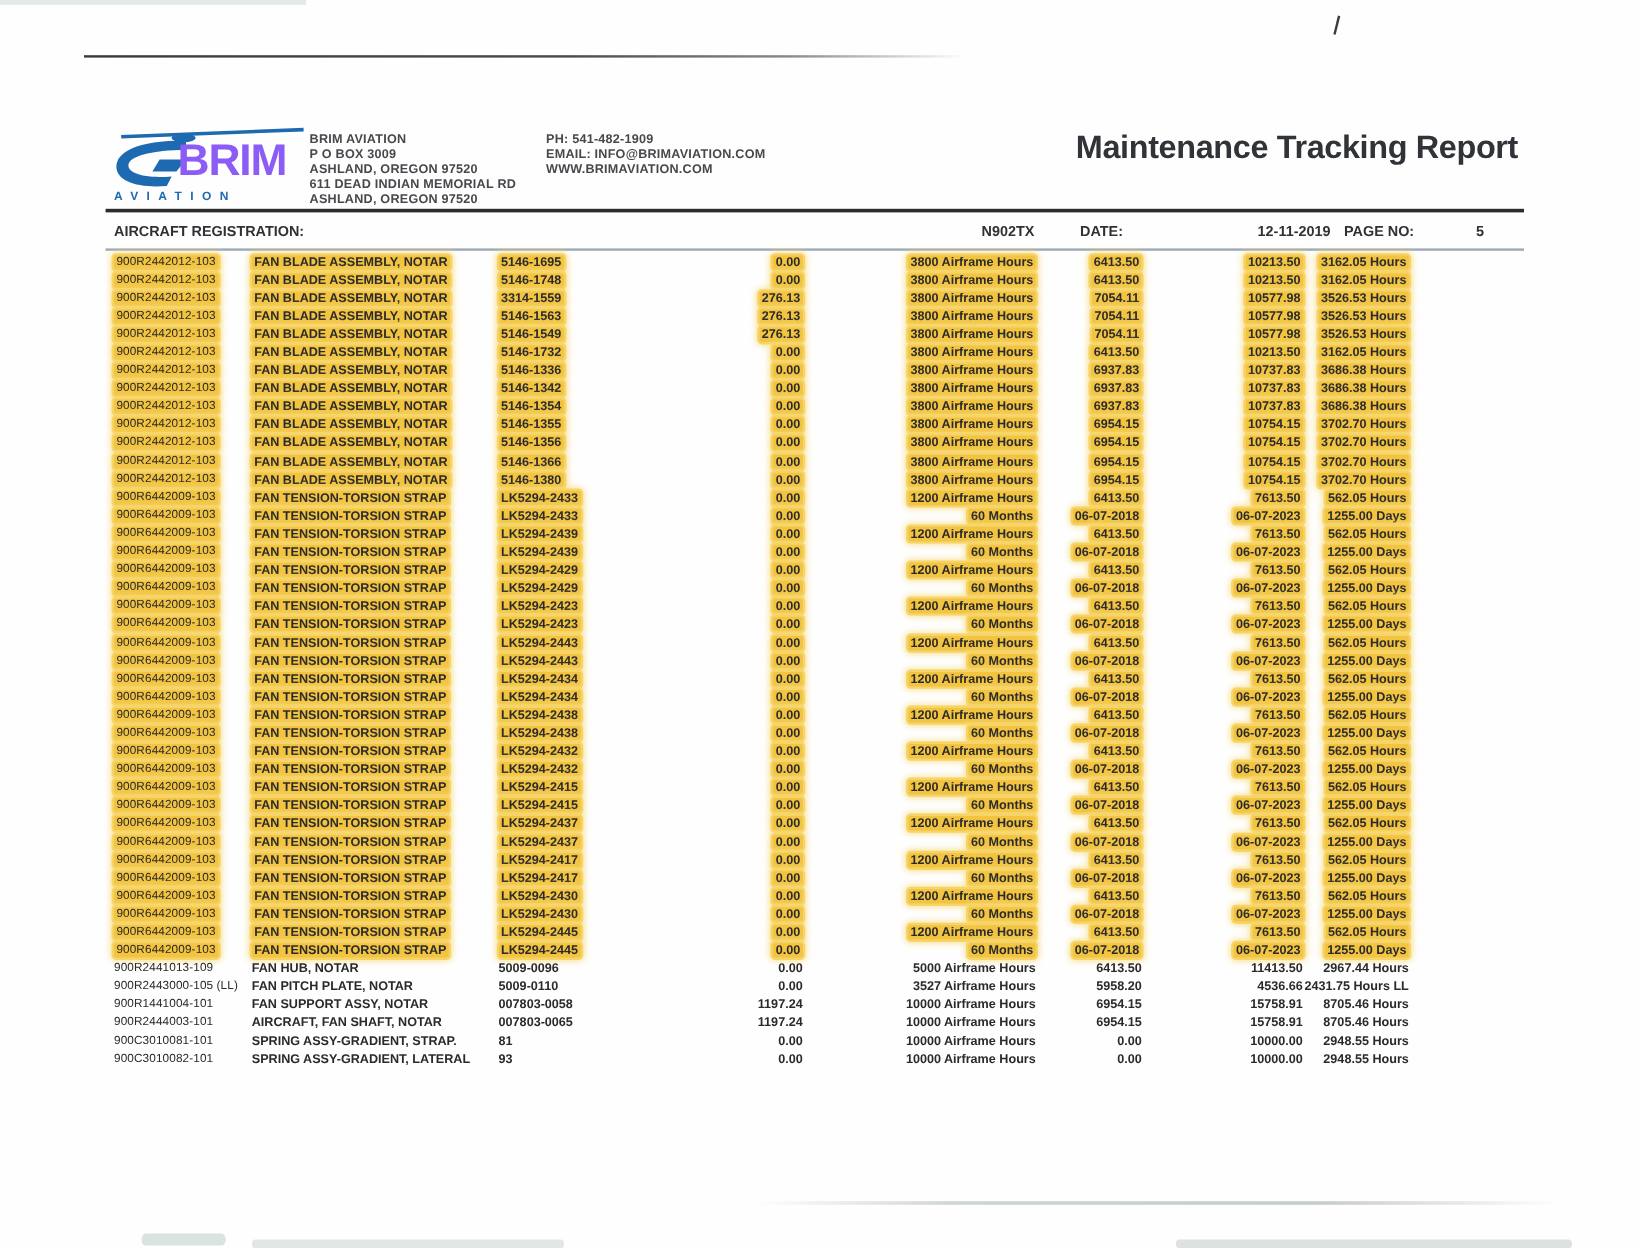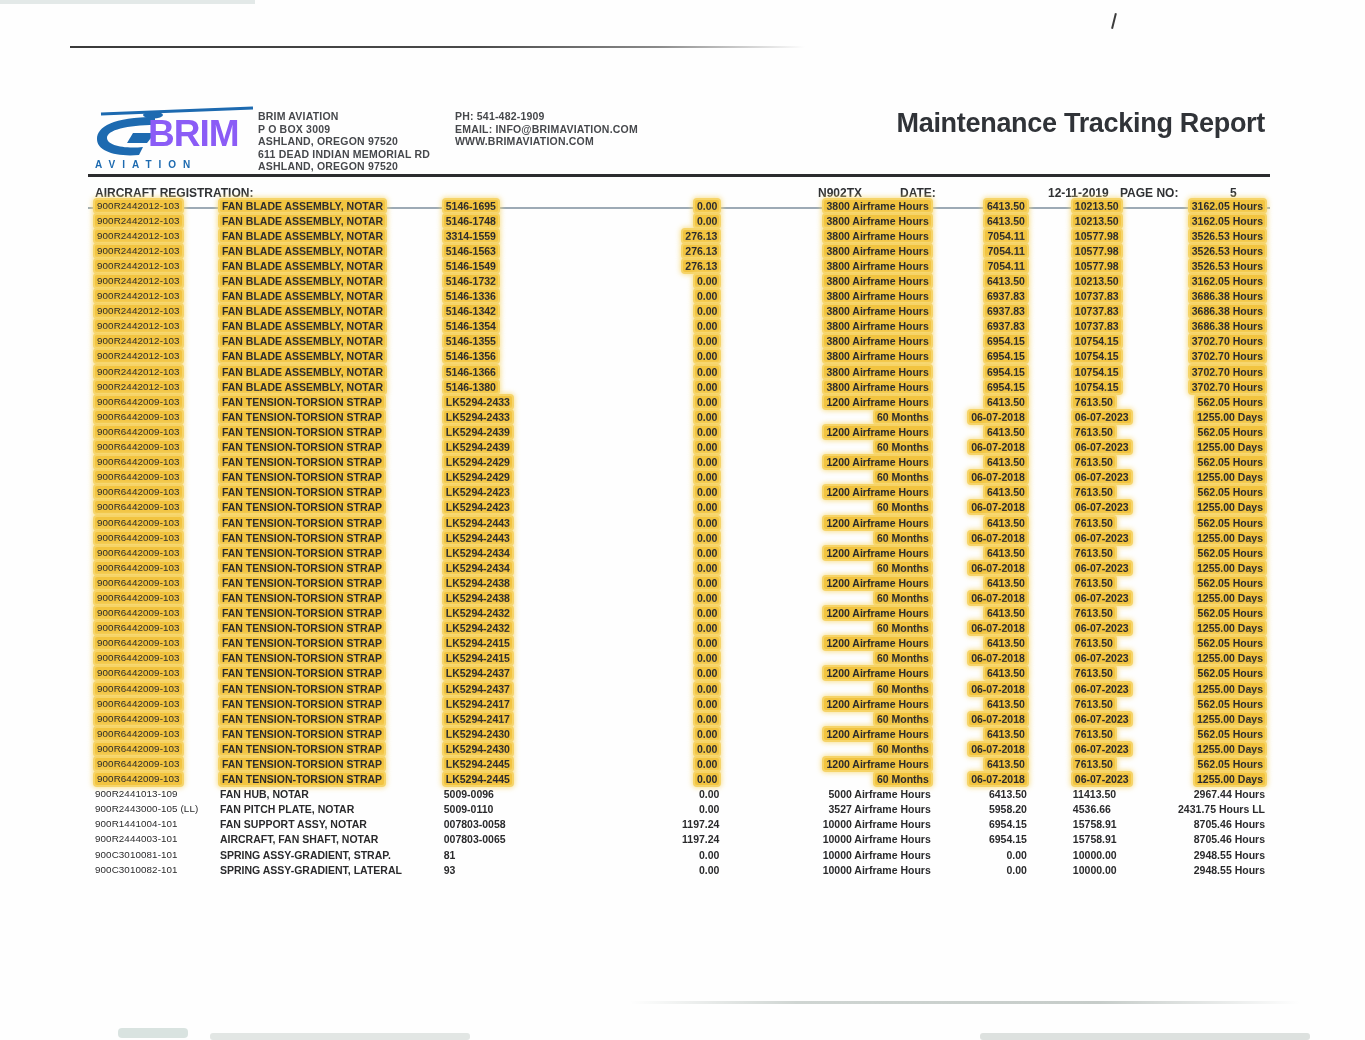--- a/index.html
+++ b/index.html
@@ -41,30 +41,30 @@
   .meta-row span{position:absolute;top:3px;}
   .m-reg-label{left:95px;}
   .m-reg-value{left:818px;}
   .m-date-label{left:900px;}
   .m-date-value{left:1013px;margin-left:35px;}
   .m-page-label{left:1120px;}
   .m-page-value{left:1230px;}
   .table-topline{position:absolute;top:207px;left:88px;width:1182px;height:2px;background:#8595a3;opacity:.8;}
 
   
-  .mt-table{position:absolute;top:198px;left:95px;width:1170px;}
+  .mt-table{position:absolute;top:211px;left:95px;width:1079px;}
   .trow{display:flex;height:15.1px;align-items:center;}
   .cell{white-space:nowrap;overflow:visible;font-size:10.5px;font-weight:600;color:#2a2a2c;line-height:12px;}
   .c-part{width:130px;text-align:left;font-weight:500;font-size:9.8px;letter-spacing:.1px;}
   .c-desc{width:233px;text-align:left;}
   .c-serial{width:130px;text-align:left;}
   .c-adj{width:157px;text-align:right;}
   .c-interval{width:220px;text-align:right;}
   .c-current{width:100px;text-align:right;}
-  .c-due{width:100px;text-align:left;padding-left:46px;}
+  .c-due{width:100px;text-align:right;padding-left:46px;}
   .c-remaining{width:100px;text-align:right;}
   .v{display:inline-block;}
   .hl .v.mark{
     background:#f2c440;
     border-radius:2px;
     padding:0 2px;
     box-shadow:0 0 0 2px #f5d express;
   }
   .hl .v.mark{
     box-shadow:0 0 0 2px #f6d468, 0 0 5px 3px rgba(247,219,122,.8);

